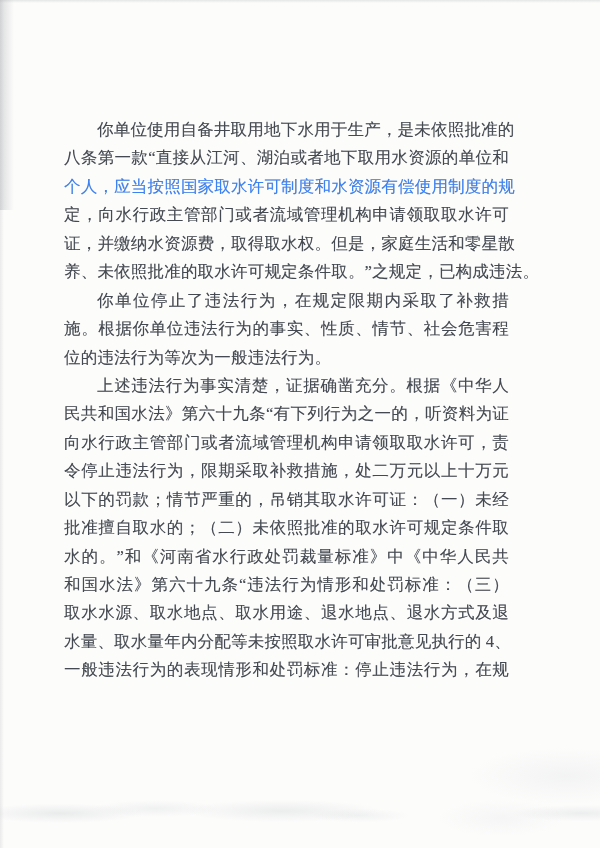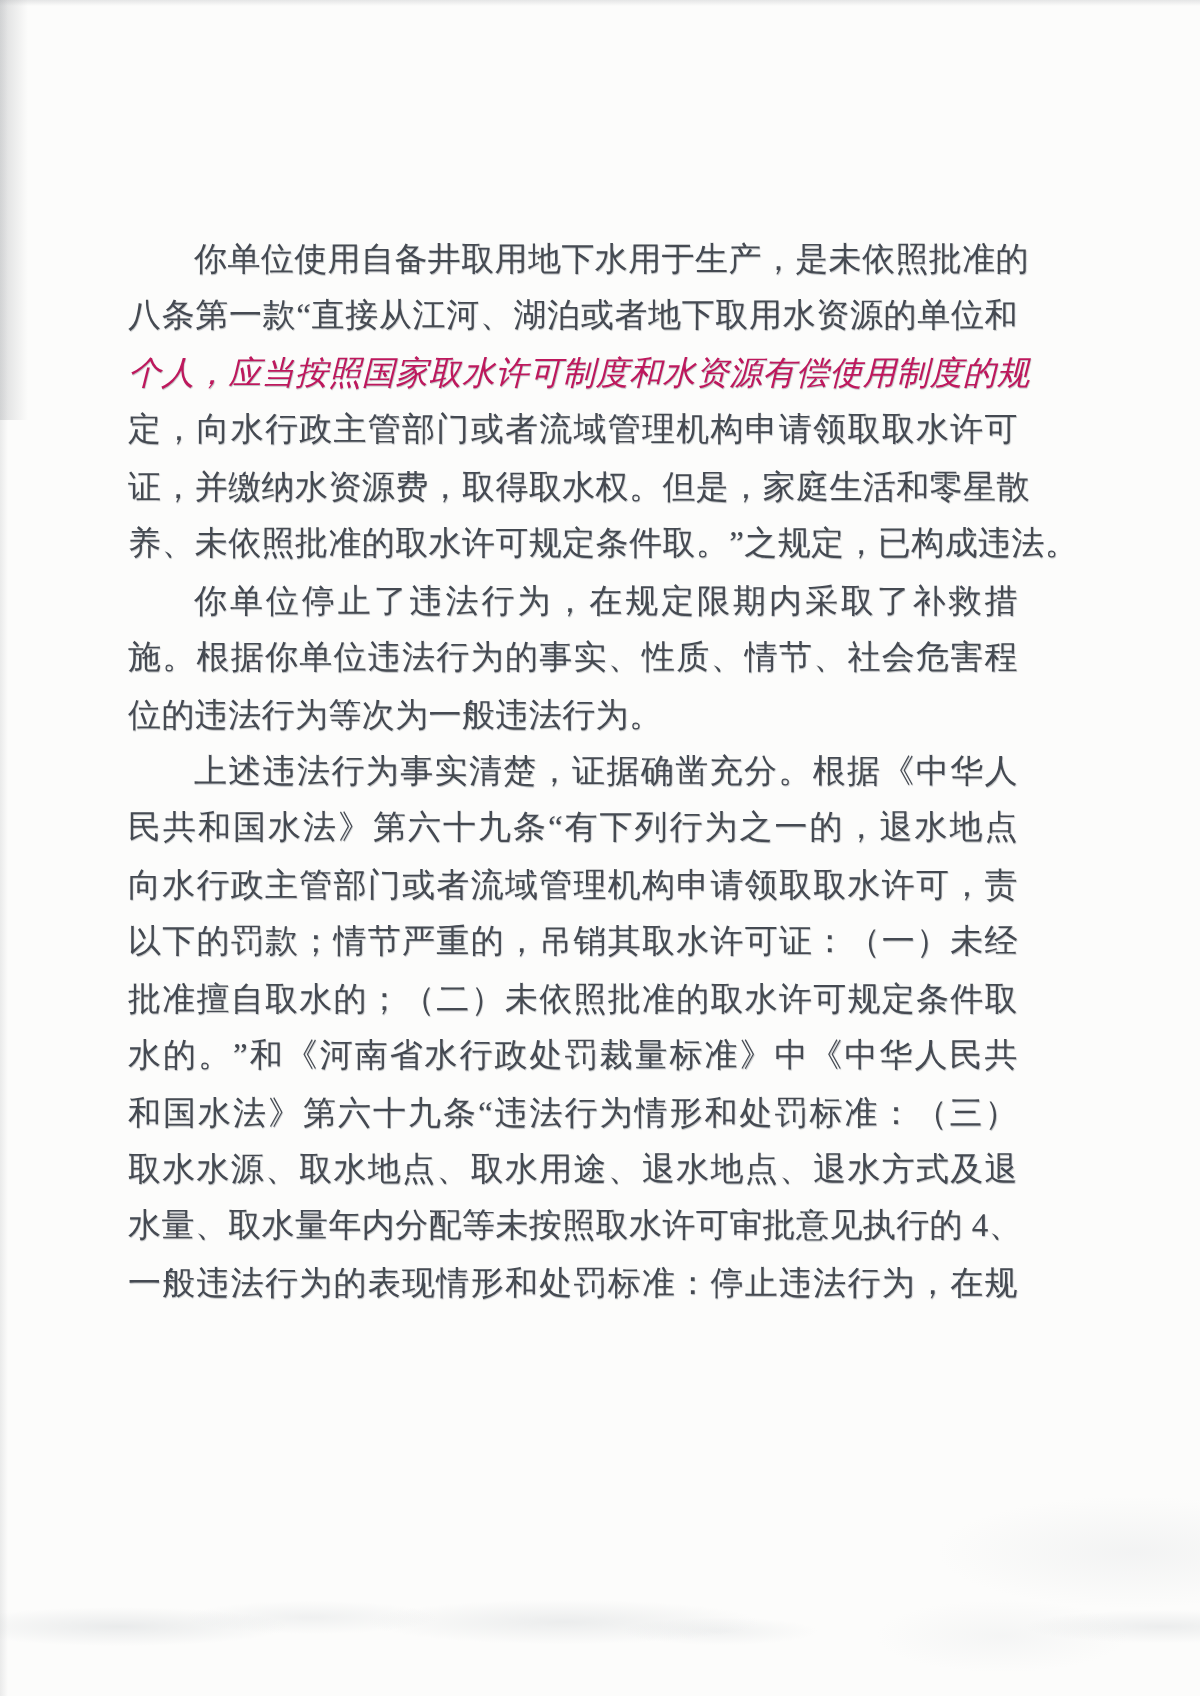--- a/index.html
+++ b/index.html
@@ -86,34 +86,35 @@
 <div class="scan-edge-left"></div>
 <div class="scan-edge-left-full"></div>
 <div class="scan-edge-top"></div>
 <div class="scan-bleed-band"></div>
 <div class="scan-bleed-corner"></div>
 
 <div class="doc-body">
     <div class="paragraph">
       <div class="line first" style="color: rgb(69, 74, 82);">你单位使用自备井取用地下水用于生产，是未依照批准的</div>
       <div class="line" style="color: rgb(69, 74, 82);">八条第一款“直接从江河、湖泊或者地下取用水资源的单位和</div>
-      <div class="line" style="color: #be185d; font-style: italic;">个人，应当按照国家取水许可制度和水资源有偿使用制度的规</div>
+      <div class="line" style="color: #3b82f6;">个人，应当按照国家取水许可制度和水资源有偿使用制度的规</div>
       <div class="line" style="color: rgb(69, 74, 82);">定，向水行政主管部门或者流域管理机构申请领取取水许可</div>
       <div class="line" style="color: rgb(69, 74, 82);">证，并缴纳水资源费，取得取水权。但是，家庭生活和零星散</div>
       <div class="line" style="color: rgb(69, 74, 82);">养、未依照批准的取水许可规定条件取。”之规定，已构成违法。</div>
     </div>
     <div class="paragraph">
       <div class="line first" style="color: rgb(69, 74, 82);">你单位停止了违法行为，在规定限期内采取了补救措</div>
       <div class="line" style="color: rgb(69, 74, 82);">施。根据你单位违法行为的事实、性质、情节、社会危害程</div>
       <div class="line short" style="color: rgb(69, 74, 82);">位的违法行为等次为一般违法行为。</div>
     </div>
     <div class="paragraph">
       <div class="line first" style="color: rgb(69, 74, 82);">上述违法行为事实清楚，证据确凿充分。根据《中华人</div>
-      <div class="line" style="color: rgb(69, 74, 82);">民共和国水法》第六十九条“有下列行为之一的，退水地点</div>
+      <div class="line" style="color: rgb(69, 74, 82);">民共和国水法》第六十九条“有下列行为之一的，听资料为证</div>
       <div class="line" style="color: rgb(69, 74, 82);">向水行政主管部门或者流域管理机构申请领取取水许可，责</div>
+      <div class="line" style="color: rgb(69, 74, 82);">令停止违法行为，限期采取补救措施，处二万元以上十万元</div>
       <div class="line" style="color: rgb(69, 74, 82);">以下的罚款；情节严重的，吊销其取水许可证：（一）未经</div>
       <div class="line" style="color: rgb(69, 74, 82);">批准擅自取水的；（二）未依照批准的取水许可规定条件取</div>
       <div class="line" style="color: rgb(69, 74, 82);">水的。”和《河南省水行政处罚裁量标准》中《中华人民共</div>
       <div class="line" style="color: rgb(69, 74, 82);">和国水法》第六十九条“违法行为情形和处罚标准：（三）</div>
       <div class="line" style="color: rgb(69, 74, 82);">取水水源、取水地点、取水用途、退水地点、退水方式及退</div>
       <div class="line" style="color: rgb(69, 74, 82);">水量、取水量年内分配等未按照取水许可审批意见执行的 4、</div>
       <div class="line" style="color: rgb(69, 74, 82);">一般违法行为的表现情形和处罚标准：停止违法行为，在规</div>
     </div>
   </div>
 

